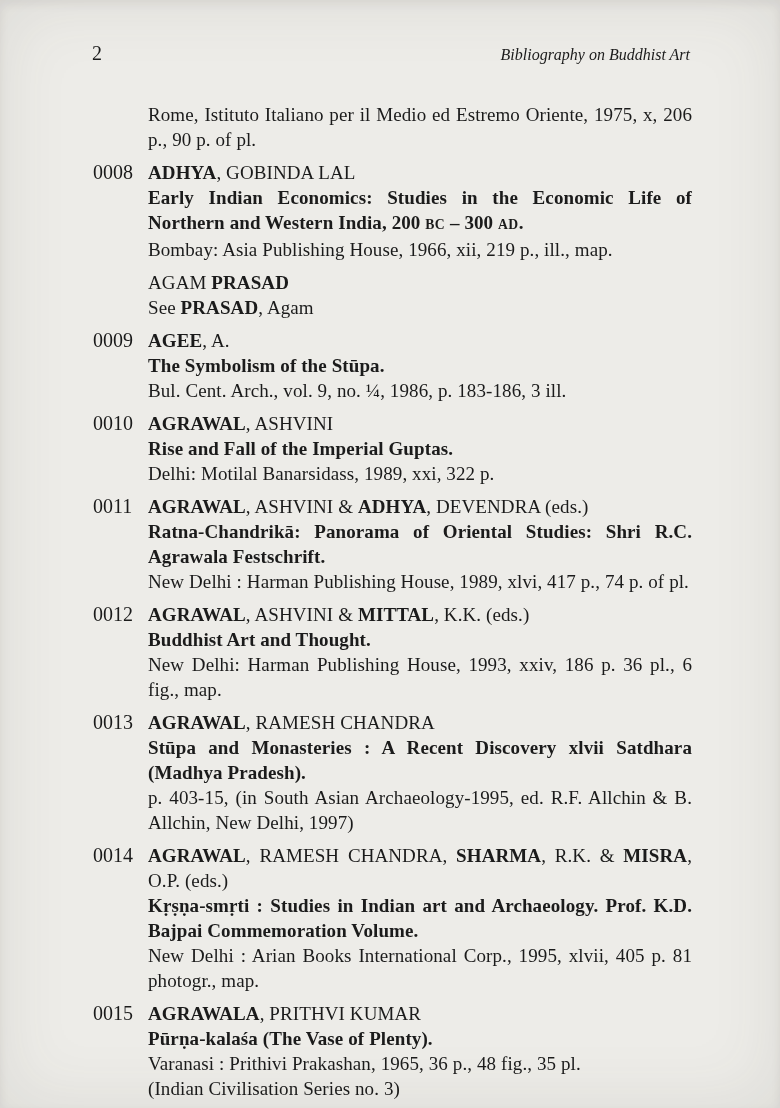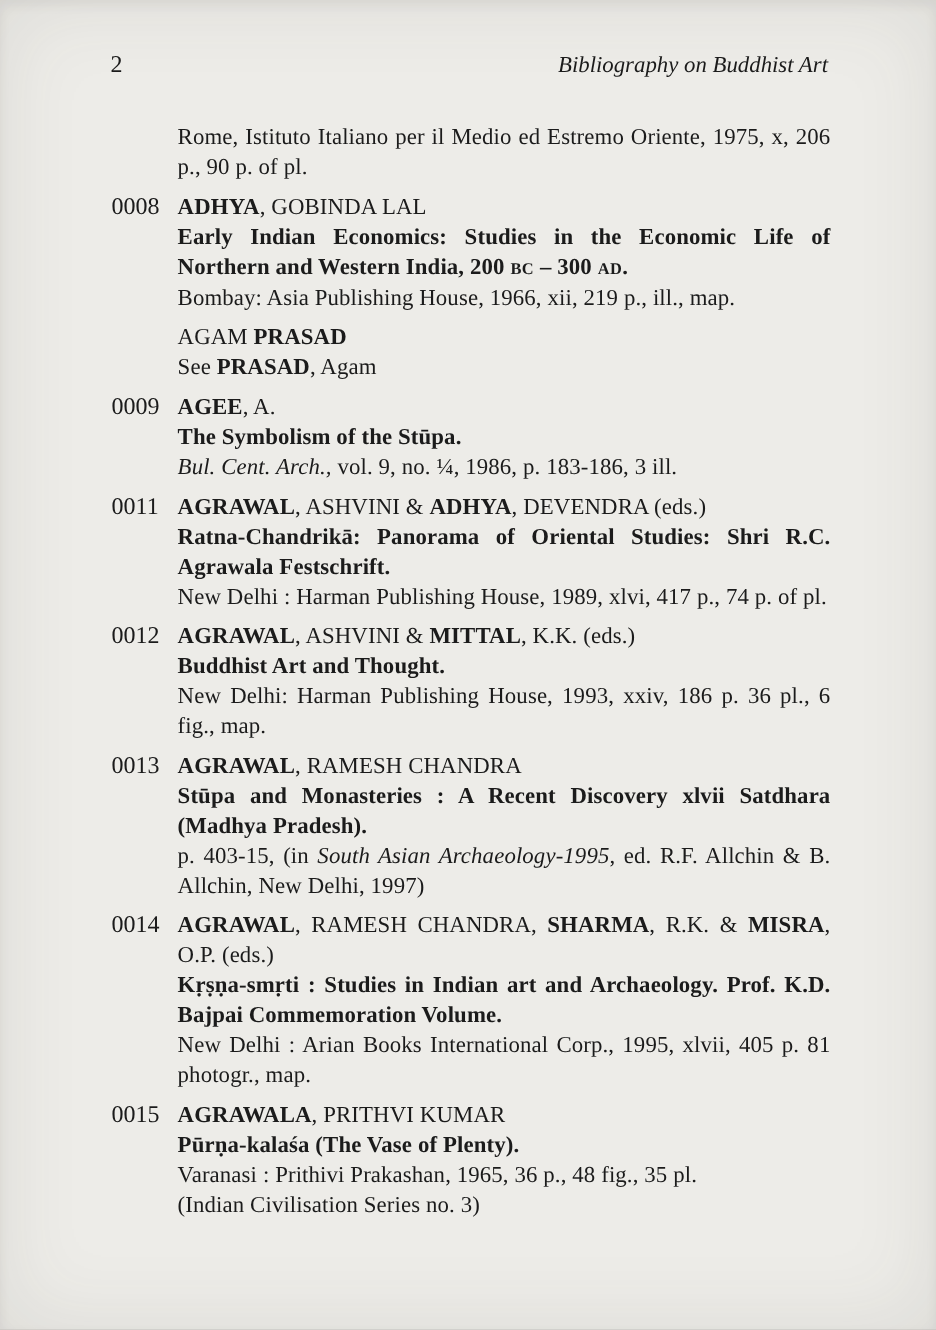--- a/index.html
+++ b/index.html
@@ -22,21 +22,21 @@
     justify-content: space-between;
     align-items: baseline;
     padding: 26px 90px 0 92px;
   }
   .page-num {
     font-size: 20px;
     line-height: 23px;
   }
   .running-title {
     font-style: italic;
-    font-size: 19px;
+    font-size: 16px;
     line-height: 23px;
     margin-top: 17px;
   }
   .content {
     margin: 36px 88px 0 93px;
   }
   .entry {
     display: flex;
     margin-top: 8px;
   }
@@ -50,21 +50,21 @@
   .entry-body { flex: 1; min-width: 0; }
   p.entry-line {
     margin: 0;
     font-size: 19px;
     line-height: 25px;
     text-align: justify;
     letter-spacing: 0.1px;
   }
   .k-title { font-weight: bold; }
   .run-b { font-weight: bold; margin-top: 28px; }
-  .run-i { font-style: italic; }
+  .run-i { }
   .run-sc { font-size: 0.72em; letter-spacing: 0.4px; }
 </style>
 </head>
 <body>
 
 <div class="page" style="background: rgb(237, 236, 232); color: rgb(27, 27, 27);">
   <div class="header">
     <span class="page-num">2</span>
     <span class="running-title">Bibliography on Buddhist Art</span>
   </div>
@@ -89,20 +89,28 @@
           <p class="entry-line k-author"><span>AGAM </span><span class="run-b">PRASAD</span></p>
           <p class="entry-line k-imprint"><span>See </span><span class="run-b">PRASAD</span><span>, Agam</span></p>
         </div>
       </div>
       <div class="entry">
         <div class="entry-num">0009</div>
         <div class="entry-body">
           <p class="entry-line k-author"><span class="run-b">AGEE</span><span>, A.</span></p>
           <p class="entry-line k-title"><span>The Symbolism of the Stūpa.</span></p>
           <p class="entry-line k-imprint"><span class="run-i">Bul. Cent. Arch.,</span><span> vol. 9, no. ¼, 1986, p. 183-186, 3 ill.</span></p>
+        </div>
+      </div>
+      <div class="entry">
+        <div class="entry-num">0010</div>
+        <div class="entry-body">
+          <p class="entry-line k-author"><span class="run-b">AGRAWAL</span><span>, ASHVINI</span></p>
+          <p class="entry-line k-title"><span>Rise and Fall of the Imperial Guptas.</span></p>
+          <p class="entry-line k-imprint"><span>Delhi: Motilal Banarsidass, 1989, xxi, 322 p.</span></p>
         </div>
       </div>
       <div class="entry">
         <div class="entry-num">0011</div>
         <div class="entry-body">
           <p class="entry-line k-author"><span class="run-b">AGRAWAL</span><span>, ASHVINI &amp; </span><span class="run-b">ADHYA</span><span>, DEVENDRA (eds.)</span></p>
           <p class="entry-line k-title"><span>Ratna-Chandrikā: Panorama of Oriental Studies: Shri R.C. Agrawala Festschrift.</span></p>
           <p class="entry-line k-imprint"><span>New Delhi : Harman Publishing House, 1989, xlvi, 417 p., 74 p. of pl.</span></p>
         </div>
       </div>

